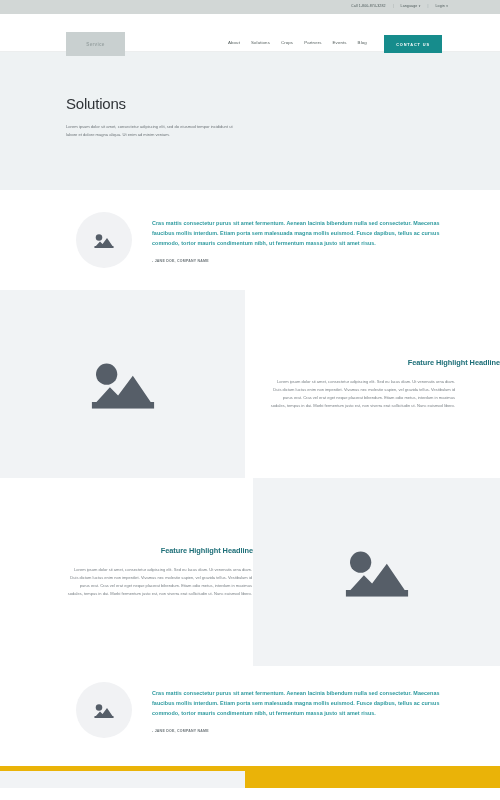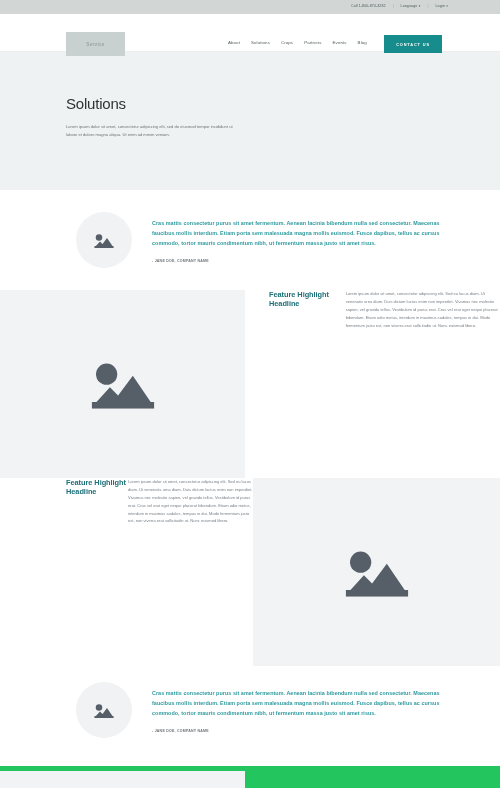--- a/index.html
+++ b/index.html
@@ -2,21 +2,21 @@
 <html><head>
 <meta charset="utf-8">
 <style>
   * { box-sizing: border-box; margin: 0; padding: 0; }
   html, body {
     width: 500px; height: 800px;
     font-family: "Liberation Sans", sans-serif;
     background: #ffffff;
     overflow: hidden;
   }
-  .page { position: relative; width: 500px; height: 788px; background:#22c55e; }
+  .page { position: relative; width: 500px; height: 788px; background:#eab308; }
 
   
   .utilbar {
     height: 14px; width: 100%;
     background: #d2d7d6;
     display: flex; align-items: center; justify-content: flex-end;
     padding-right: 52px;
     gap: 0px;
   }
   .utilbar .uitem {
@@ -105,21 +105,21 @@
     font-size: 3.5px; font-weight: 700; color: #6c7478;
     letter-spacing: .25px;
   }
 
   
   .feature-row { display: flex; width: 100%; }
   .panel-img {
     background: #f1f3f5;
     display: flex; align-items: center; justify-content: center;
   }
-  .panel-txt { display: flex; flex-direction: row; justify-content: center; }
+  .panel-txt { display: flex; flex-direction: column; justify-content: center; text-align: right; }
   .feat-title {
     font-size: 7.4px; font-weight: 700; color: #1e6f78;
     letter-spacing: -.05px; margin-bottom: 11px;
   }
   .feat-body {
     font-size: 4.05px; line-height: 1.95; color: #787f84;
     width: 186px;
   }
 
   

